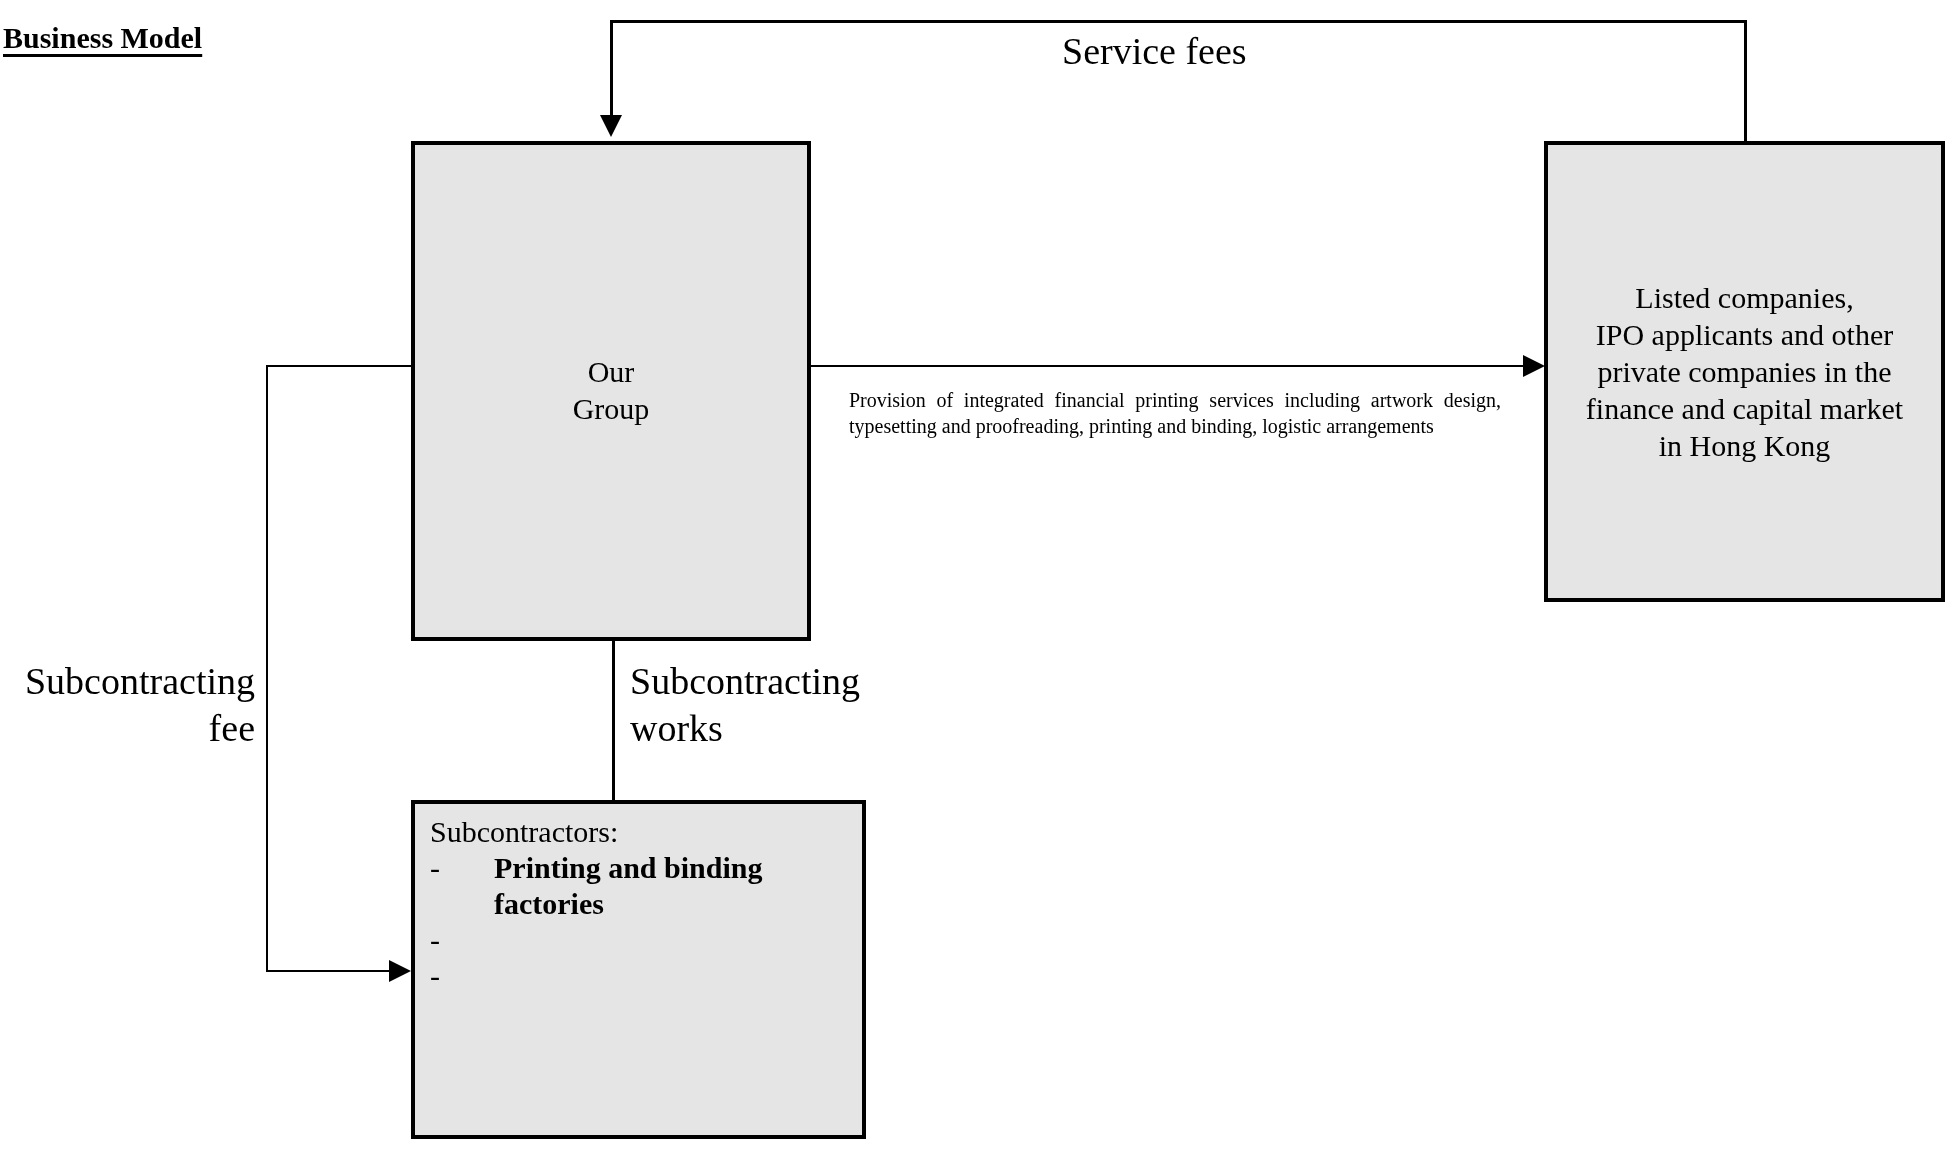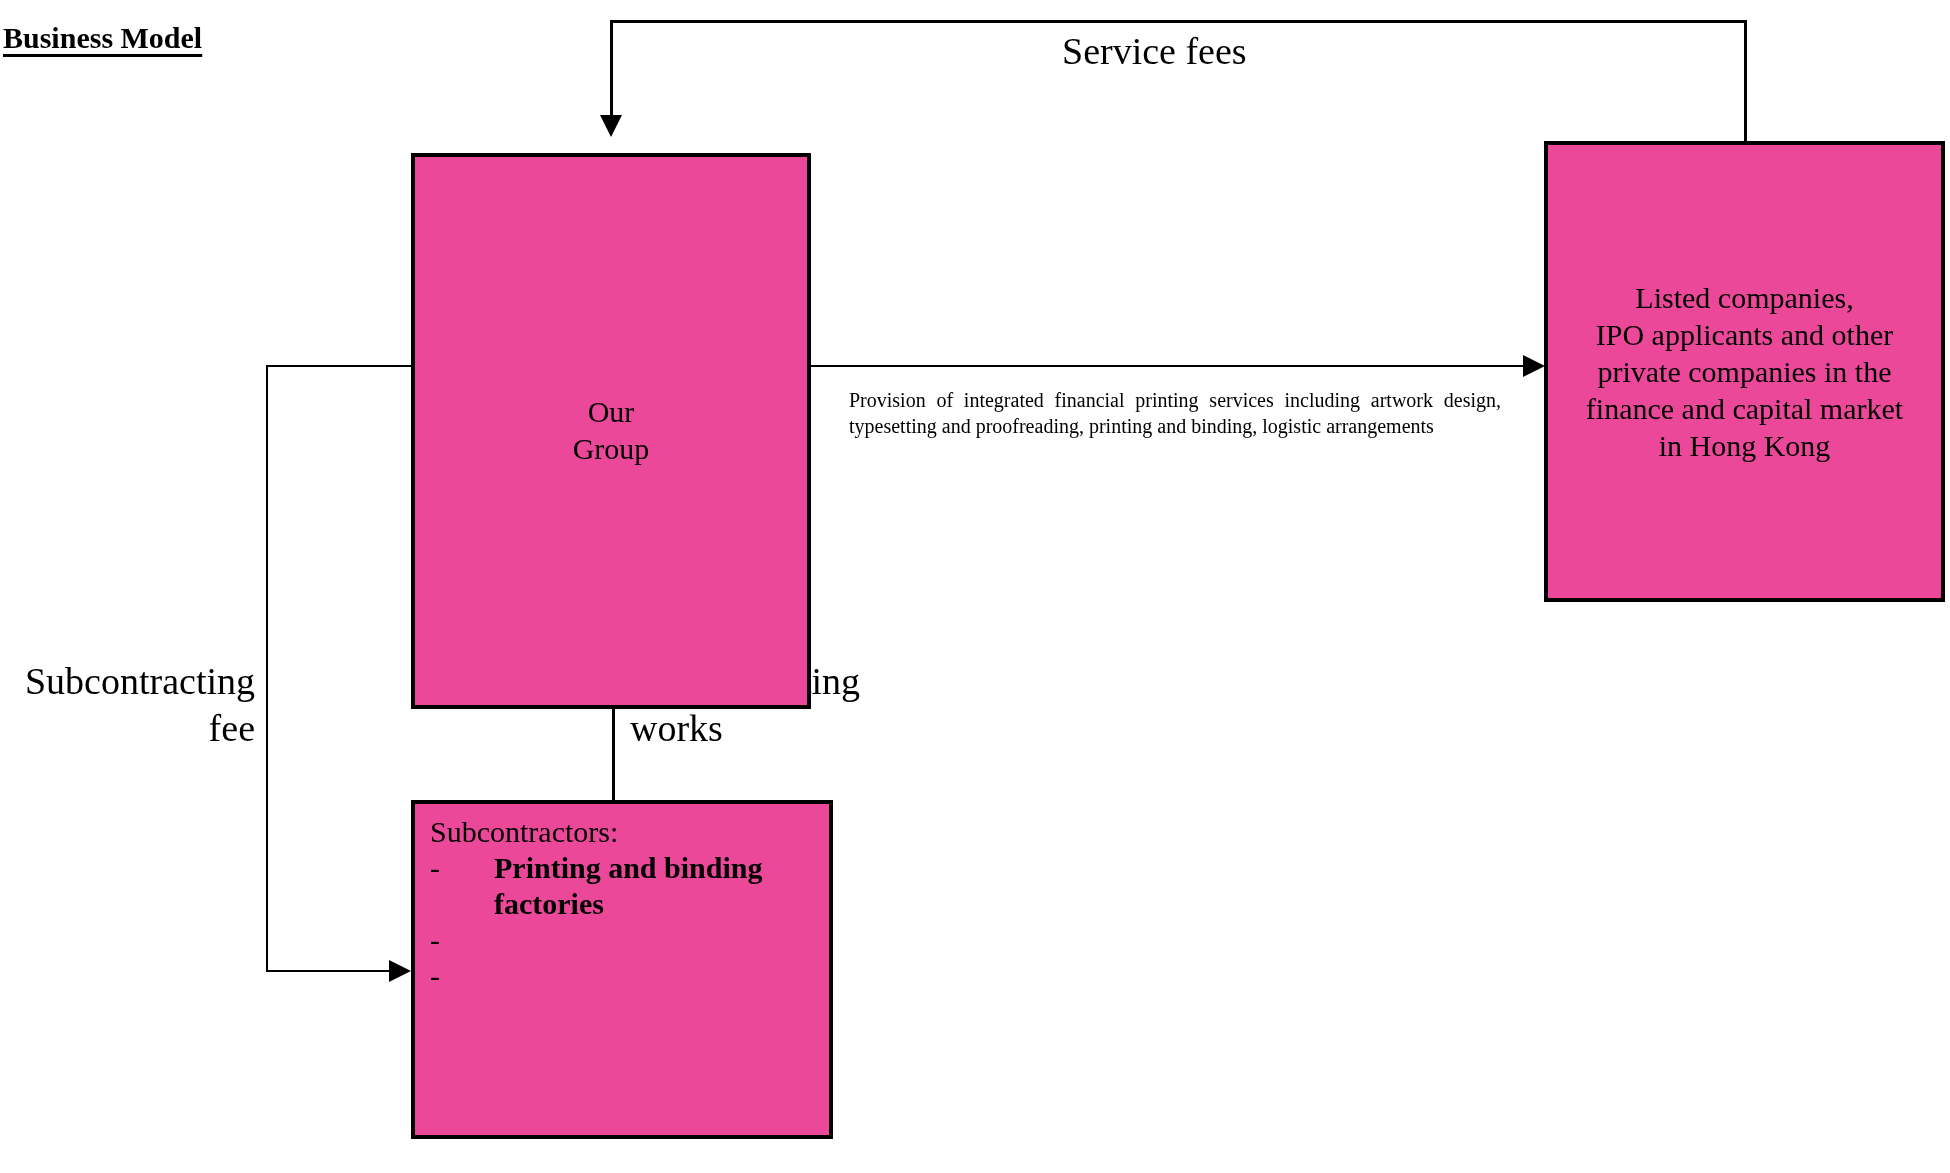--- a/index.html
+++ b/index.html
@@ -29,39 +29,38 @@
     text-decoration: underline;
     text-underline-offset: 6px;
     white-space: nowrap;
   }
 
   
   .node-box {
     position: absolute;
     box-sizing: border-box;
     border: 4px solid #000000;
-    background: #ec4899;
+    background: #e5e5e5;
   }
   #box-our-group {
     left: 411px;
     top: 141px;
     width: 400px;
-    height: 556px;
-    margin-top: 12px;
+    height: 500px;
   }
   #box-customers {
     left: 1544px;
     top: 141px;
     width: 401px;
     height: 461px;
   }
   #box-subcontractors {
     left: 411px;
     top: 800px;
-    width: 422px;
+    width: 455px;
     height: 339px;
   }
 
   .box-center-text {
     position: absolute;
     left: 0;
     right: 0;
     top: 50%;
     transform: translateY(-50%);
     text-align: center;

